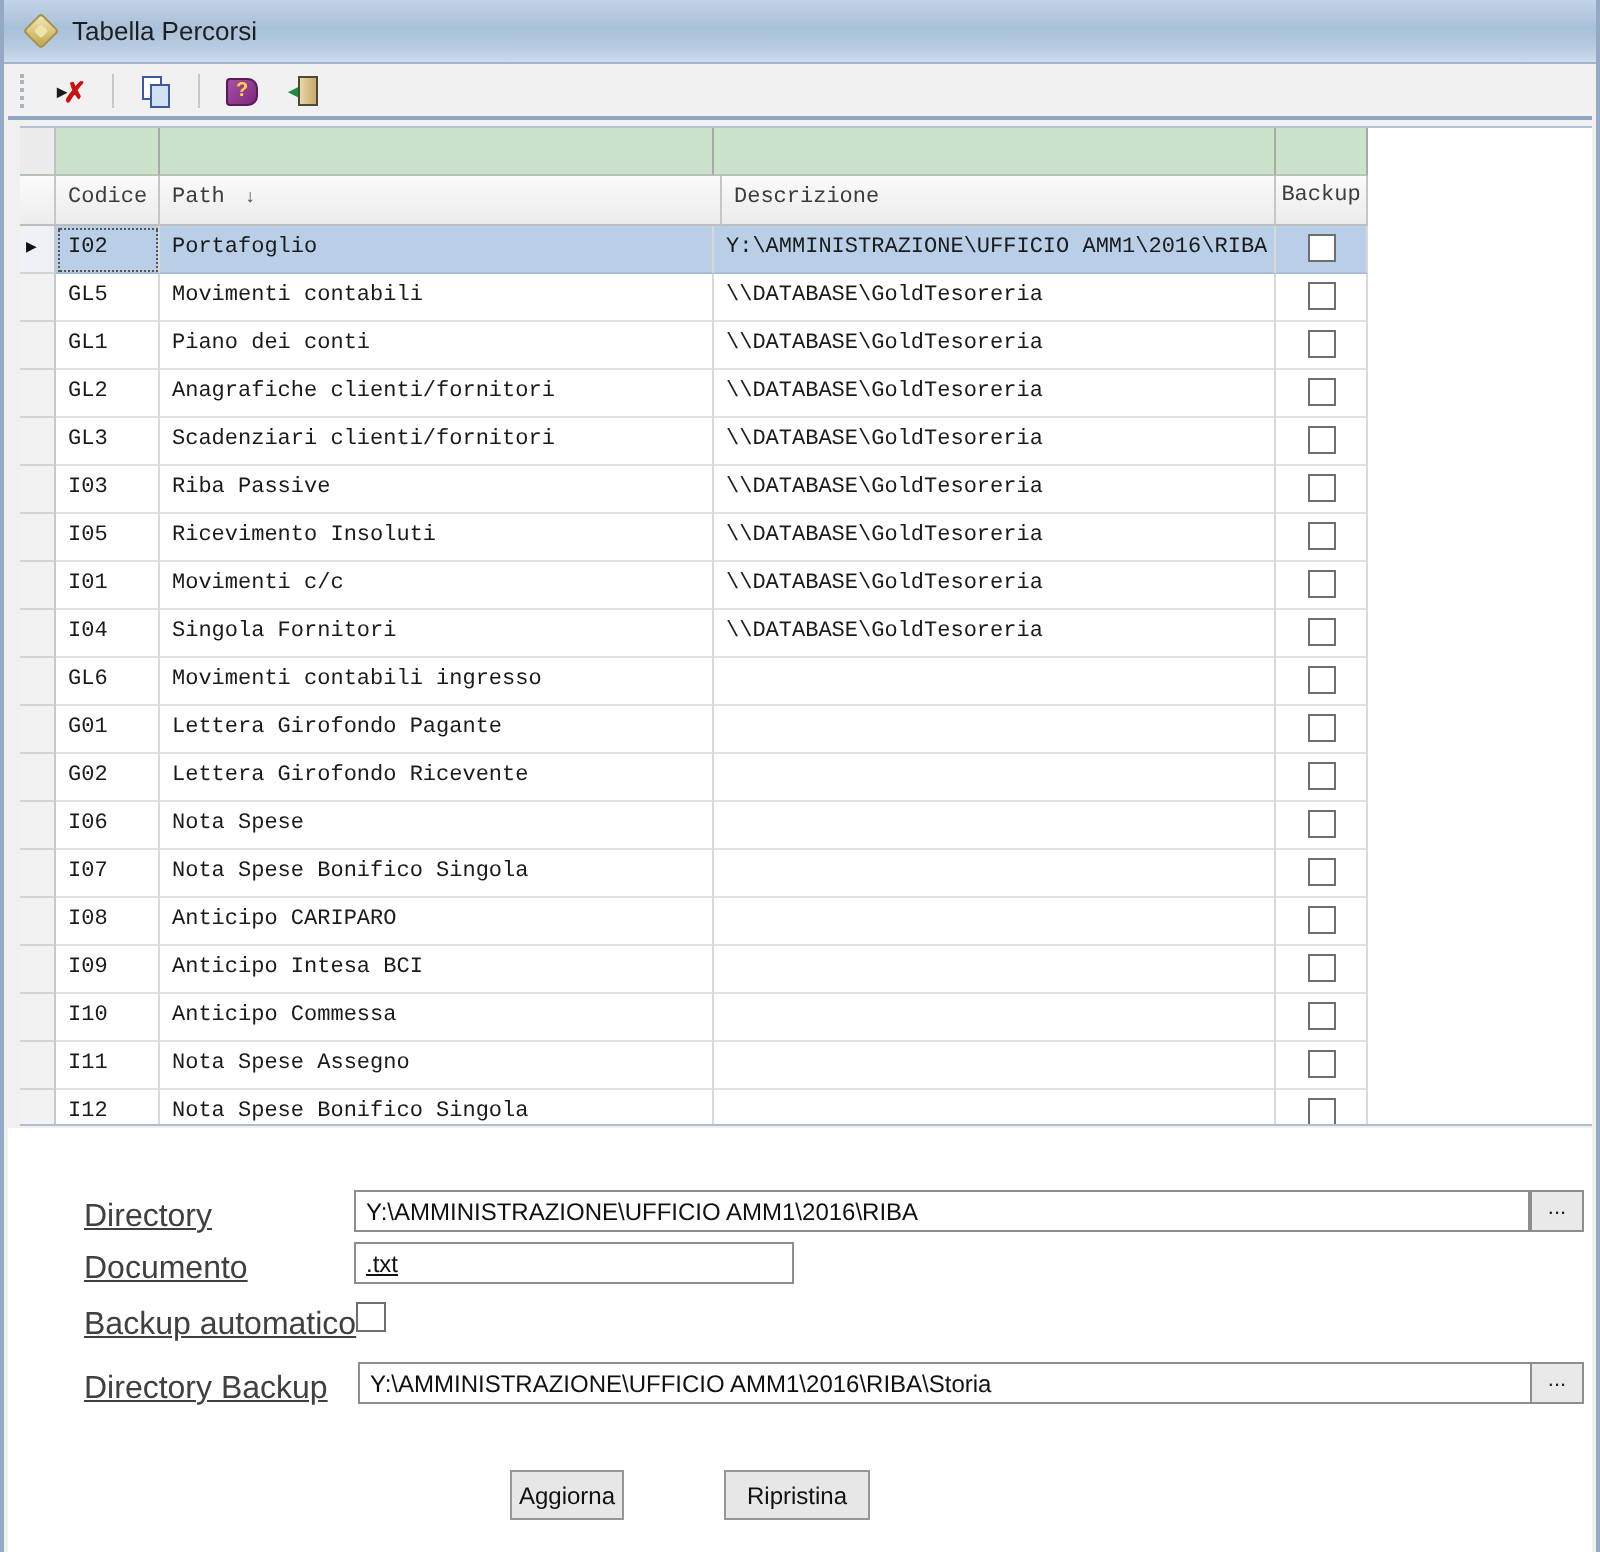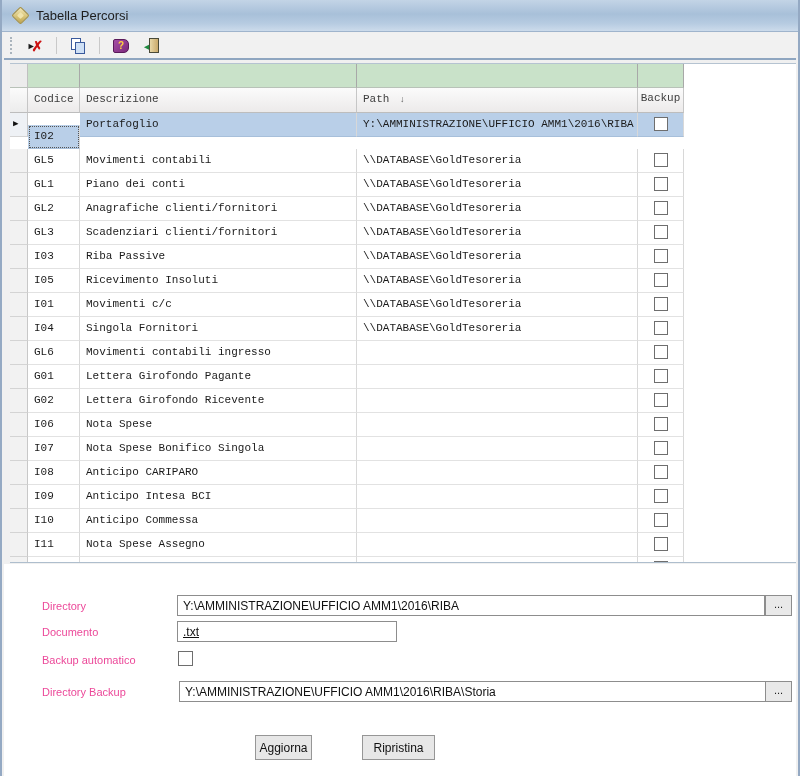--- a/index.html
+++ b/index.html
@@ -57,27 +57,27 @@
   .col-path   { width:281px; }
   .col-backup { width:46px; display:flex; justify-content:center; padding-top:4px; }
   .filter .cell { height:24px; background:#c9e2c9; border-right:1px solid #a8a8a8; border-bottom:1px solid #b8c2b8; }
   .filter .col-sel { background:#ececec; border-right:1px solid #c0c0c0; }
   .hdr .cell { height:25px; background:linear-gradient(180deg,#fbfbfb,#eceaea);
                border-right:1px solid #c6c6c6; border-bottom:1px solid #bdbdbd; color:#3c3c3c; }
   .hdr .col-sel { background:linear-gradient(180deg,#fbfbfb,#ececec); }
   .sort-arrow { font-size:9px; color:#555; margin-left:10px; }
   .grid-row.selected .cell { background:#b9cfe8; border-bottom:1px solid #a7bfda; }
   .grid-row.selected .col-sel { background:#eef1f5; border-bottom:1px solid #d4d4d4; }
-  .focus-cell { outline:1px dotted #555; outline-offset:-2px;margin-top:12px; }
+  .focus-cell { outline:1px dotted #555; outline-offset:-2px; }
   .row-arrow { font-size:9px; color:#111; line-height:17px; }
   .gridcheckbox { width:14px; height:14px; background:#fff; border:1px solid #6e6e6e; display:inline-block; }
 
   
   .panel { position:absolute; left:2px; right:2px; top:564px; bottom:0; background:#ffffff; }
-  .lbl { position:absolute; font-size:11px; color:#ec4899; }
+  .lbl { position:absolute; font-size:16px; color:#404040;text-decoration:underline; }
   .field { position:absolute; height:21px; background:#fff; border:1px solid #8d8d8d;
            font-size:12px; color:#111; padding:3px 4px 0 5px; white-space:nowrap; overflow:hidden; }
   .browse { position:absolute; width:27px; height:21px; background:#e9e9e9; border:1px solid #8d8d8d;
             font-size:11px; color:#222; text-align:center; line-height:16px; cursor:default; }
   .formcheckbox { position:absolute; width:15px; height:15px; background:#fff; border:1px solid #6e6e6e; }
   .btn { position:absolute; height:25px; background:#e7e7e7; border:1px solid #969696;
          font-size:12px; color:#111; display:flex; align-items:center; justify-content:center; cursor:default; }
 </style>
 </head>
 <body>
@@ -120,22 +120,22 @@
     <div class="grid-hrow filter">
       <div class="cell col-sel"></div>
       <div class="cell col-codice"></div>
       <div class="cell col-desc"></div>
       <div class="cell col-path"></div>
       <div class="cell col-backup"></div>
     </div>
     <div class="grid-hrow hdr">
       <div class="cell col-sel"></div>
       <div class="cell col-codice">Codice</div>
+      <div class="cell col-path"><span>Path</span><span class="sort-arrow">↓</span></div>
       <div class="cell col-desc">Descrizione</div>
-      <div class="cell col-path"><span>Path</span><span class="sort-arrow">↓</span></div>
       <div class="cell col-backup">Backup</div>
     </div>
     <div id="grid-body">
         <div class="grid-row selected">
           <div class="cell col-sel"><span class="row-arrow">▶</span></div>
           <div class="cell col-codice focus-cell">I02</div>
           <div class="cell col-desc">Portafoglio</div>
           <div class="cell col-path">Y:\AMMINISTRAZIONE\UFFICIO AMM1\2016\RIBA</div>
           <div class="cell col-backup">
             <span class="gridcheckbox"></span>

